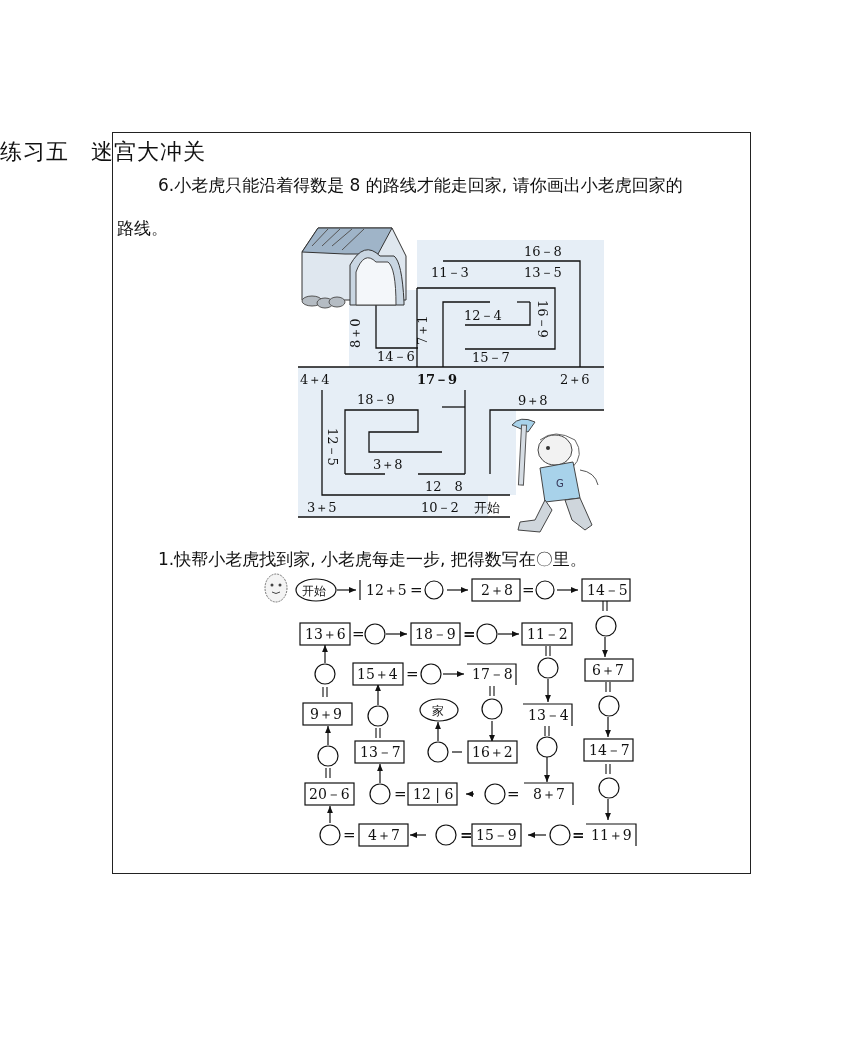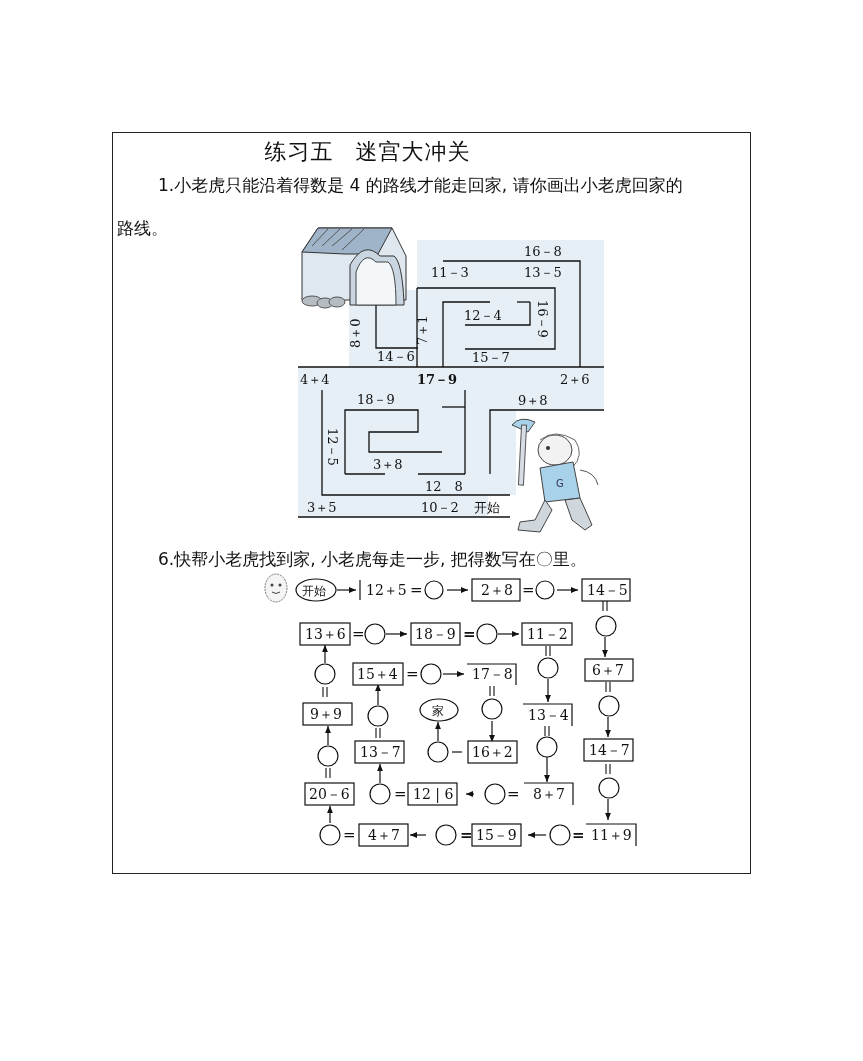--- a/index.html
+++ b/index.html
@@ -1,38 +1,38 @@
 <!DOCTYPE html>
 <html><head>
   <meta charset="utf-8">
   <style>
     html, body { margin:0; padding:0; background:#ffffff; }
     body { width:863px; height:1061px; position:relative; overflow:hidden; font-family:"DejaVu Sans", sans-serif; color:#111; }
     .frame { position:absolute; left:112px; top:132px; width:639px; height:742px; border:1px solid #222; box-sizing:border-box; }
-    .title { position:absolute; left:0; top:137px; width:735px; text-align:center; font-size:22px; letter-spacing:1px; color:#111; }
+    .title { position:absolute; left:0; top:137px; width:735px; font-size:22px; letter-spacing:1px; color:#111; }
     .title .gap { display:inline-block; width:22px; }
     .q1 { position:absolute; left:158px; top:174px; font-size:17px; color:#111; white-space:nowrap; }
     .q1b { position:absolute; left:117px; top:217px; font-size:17px; color:#111; }
     .q2 { position:absolute; left:158px; top:548px; font-size:17px; color:#111; white-space:nowrap; }
     svg { position:absolute; left:0; top:0; }
     .mz { font-family:"DejaVu Serif", serif; font-size:13px; fill:#111; }
     .fl { font-family:"DejaVu Serif", serif; font-size:14px; fill:#111; }
   </style>
 </head>
 <body>
 
 <div class="frame"></div>
 
 <div class="title">
   <span>练习五</span><span class="gap"></span><span>迷宫大冲关</span>
 </div>
 
-<div class="q1">1.小老虎只能沿着得数是 4  的路线才能走回家, 请你画出小老虎回家的</div>
+<div class="q1">6.小老虎只能沿着得数是 8  的路线才能走回家, 请你画出小老虎回家的</div>
 <div class="q1b">路线。</div>
-<div class="q2">6.快帮小老虎找到家, 小老虎每走一步, 把得数写在〇里。</div>
+<div class="q2">1.快帮小老虎找到家, 小老虎每走一步, 把得数写在〇里。</div>
 
 <svg width="863" height="1061">
 
   <g fill="#e6eef6">
     <rect x="417" y="240" width="187" height="127"></rect>
     <rect x="349" y="290" width="70" height="77"></rect>
     <rect x="298" y="367" width="306" height="42"></rect>
     <rect x="298" y="390" width="190" height="127"></rect>
     <rect x="488" y="390" width="116" height="20"></rect>
     <rect x="488" y="410" width="28" height="85"></rect>

